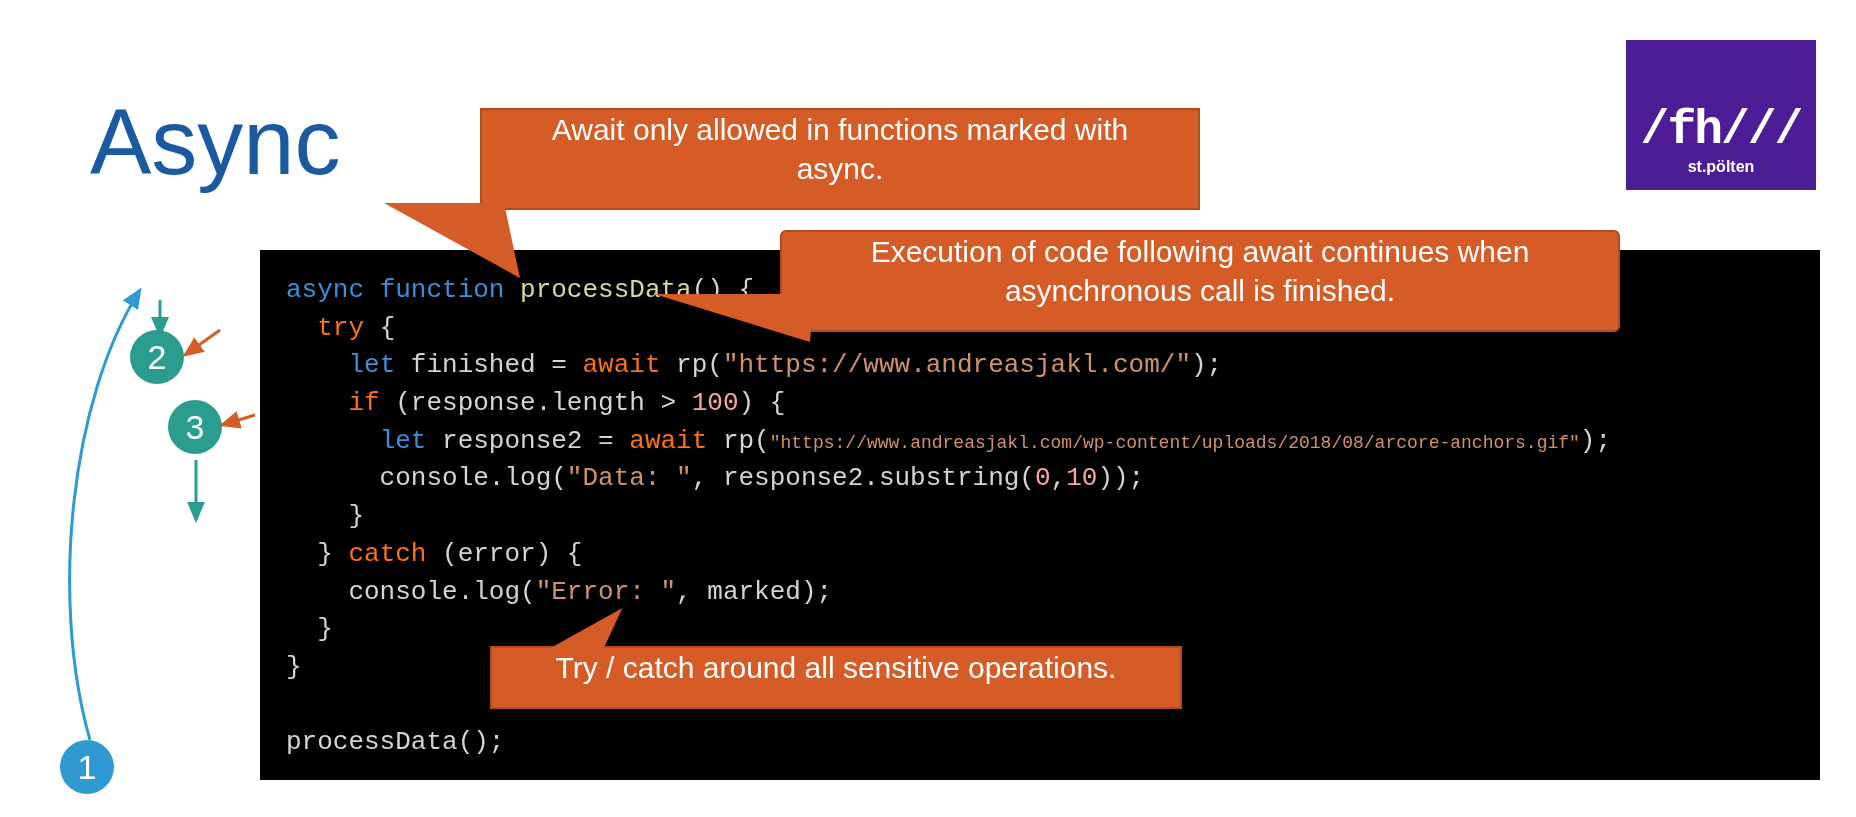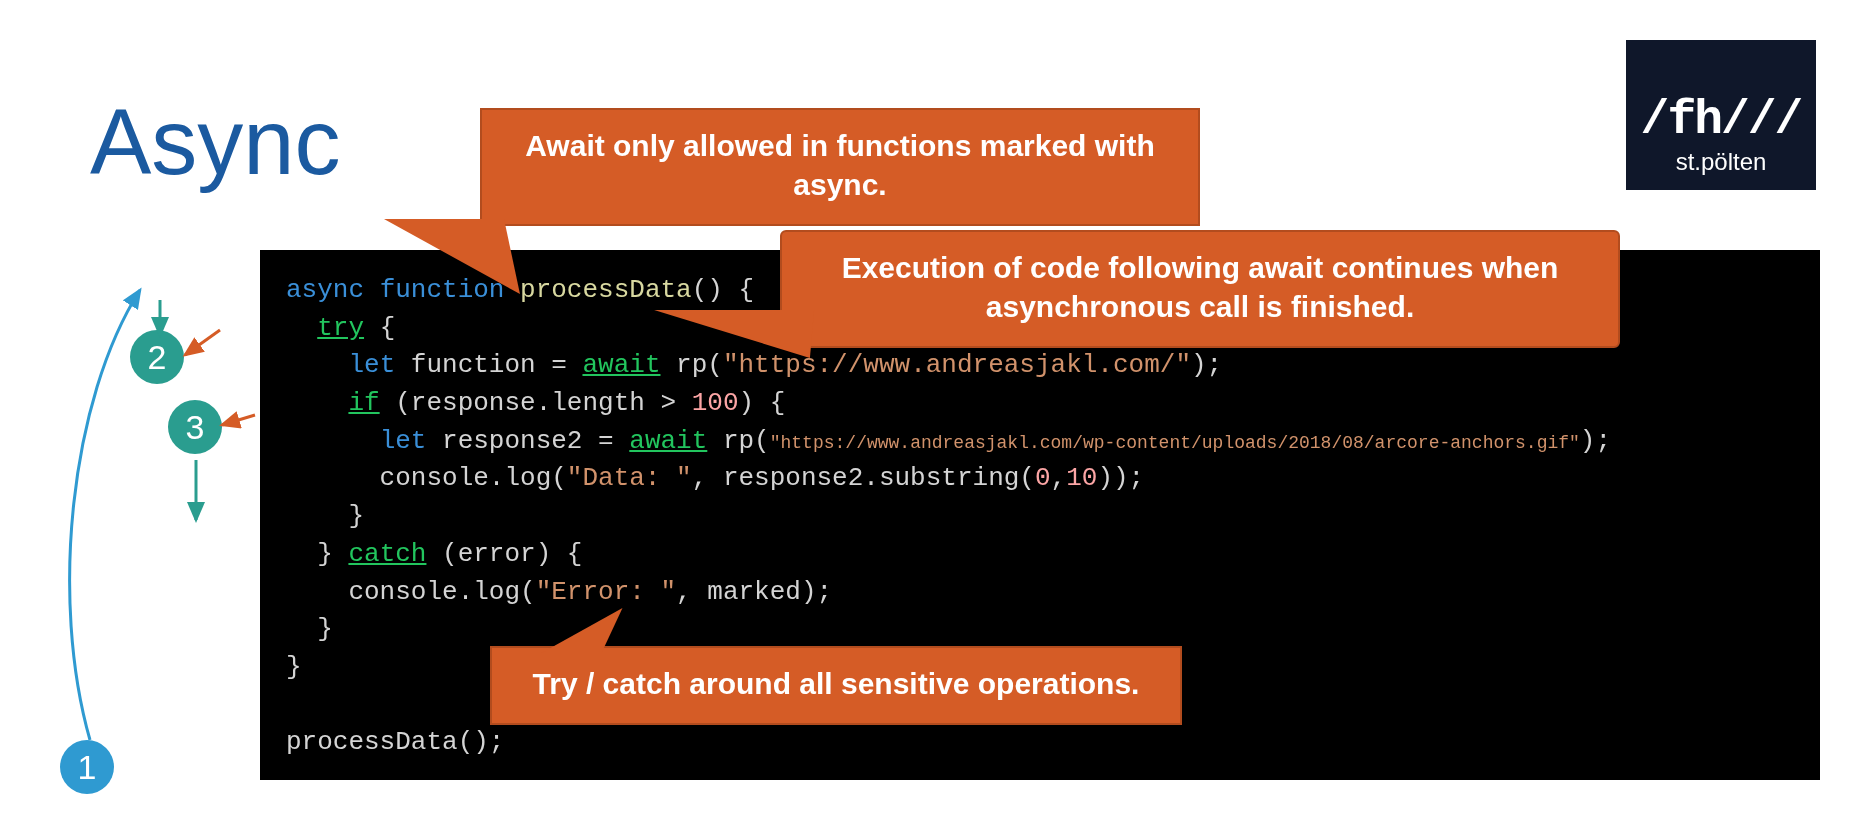--- a/index.html
+++ b/index.html
@@ -18,71 +18,71 @@
     font-size: 92px;
     font-weight: 300;
     color: #1b5aa0;
   }
   .logo {
     position: absolute;
     right: 40px;
     top: 40px;
     width: 190px;
     height: 150px;
-    background: #0f172a;
+    background: #4c1d95;
     color: #ffffff;
     display: flex;
     flex-direction: column;
     justify-content: flex-end;
     align-items: center;
     padding-bottom: 14px;
   }
   .logo .big {
     font-family: "Courier New", monospace;
     font-weight: bold;
     font-size: 48px;
     letter-spacing: -2px;
     line-height: 1;
     margin-bottom: 4px;
   }
   .logo .small {
-    font-size: 24px;
-    font-weight: 400;
+    font-size: 16px;
+    font-weight: 700;
   }
   .codeblock {
     position: absolute;
     left: 260px;
     top: 250px;
     width: 1560px;
     height: 530px;
     background: #000000;
     color: #d4d4d4;
     font-family: "Consolas","Courier New", monospace;
     font-size: 26px;
     line-height: 1.45;
     padding: 22px 26px;
     white-space: pre;
   }
   .kw1 { color: #3a8fd8; }
-  .kw2 { color: #22c55e; text-decoration: underline; }
+  .kw2 { color: #f97316; }
   .fn  { color: #d8d8a0; margin-top: 28px; }
   .str { color: #d1926b; }
   .num { color: #fca5a5; }
   .pln { color: #d4d4d4; }
   .small-url { font-size: 18px; }
 
   .callout {
     position: absolute;
     background: #d55c26;
     color: #ffffff;
     border: 2px solid #b24c1e;
     font-size: 30px;
-    font-weight: 700;
+    font-weight: 400;
     text-align: center;
-    padding: 16px 28px 20px 28px;
+    padding: 0 28px 20px 28px;
     line-height: 1.3;
   }
   .callout .pointer {
     position: absolute;
     width: 0; height: 0;
   }
   #callout-top { left: 480px; top: 108px; width: 720px; }
   #callout-top .pointer {
     left: -90px; bottom: -70px;
     border-style: solid;
@@ -131,21 +131,21 @@
 
 <div class="title">Async</div>
 
 <div class="logo">
   <div class="big">/fh///</div>
   <div class="small">st.pölten</div>
 </div>
 
 <div class="codeblock"><span class="kw1">async</span> <span class="kw1">function</span> <span class="fn">processData</span><span class="pln">() {</span>
   <span class="kw2">try</span><span class="pln"> {</span>
-    <span class="kw1">let</span><span class="pln"> function = </span><span class="kw2">await</span><span class="pln"> rp(</span><span class="str">"https://www.andreasjakl.com/"</span><span class="pln">);</span>
+    <span class="kw1">let</span><span class="pln"> finished = </span><span class="kw2">await</span><span class="pln"> rp(</span><span class="str">"https://www.andreasjakl.com/"</span><span class="pln">);</span>
     <span class="kw2">if</span><span class="pln"> (response.length &gt; </span><span class="num">100</span><span class="pln">) {</span>
       <span class="kw1">let</span><span class="pln"> response2 = </span><span class="kw2">await</span><span class="pln"> rp(</span><span class="str small-url">"https://www.andreasjakl.com/wp-content/uploads/2018/08/arcore-anchors.gif"</span><span class="pln">);</span>
 <span class="pln">      console.log(</span><span class="str">"Data: "</span><span class="pln">, response2.substring(</span><span class="num">0</span><span class="pln">,</span><span class="num">10</span><span class="pln">));</span>
 <span class="pln">    }</span>
 <span class="pln">  } </span><span class="kw2">catch</span><span class="pln"> (error) {</span>
 <span class="pln">    console.log(</span><span class="str">"Error: "</span><span class="pln">, marked);</span>
 <span class="pln">  }</span>
 <span class="pln">}</span>
 
 <span class="pln">processData();</span></div>

